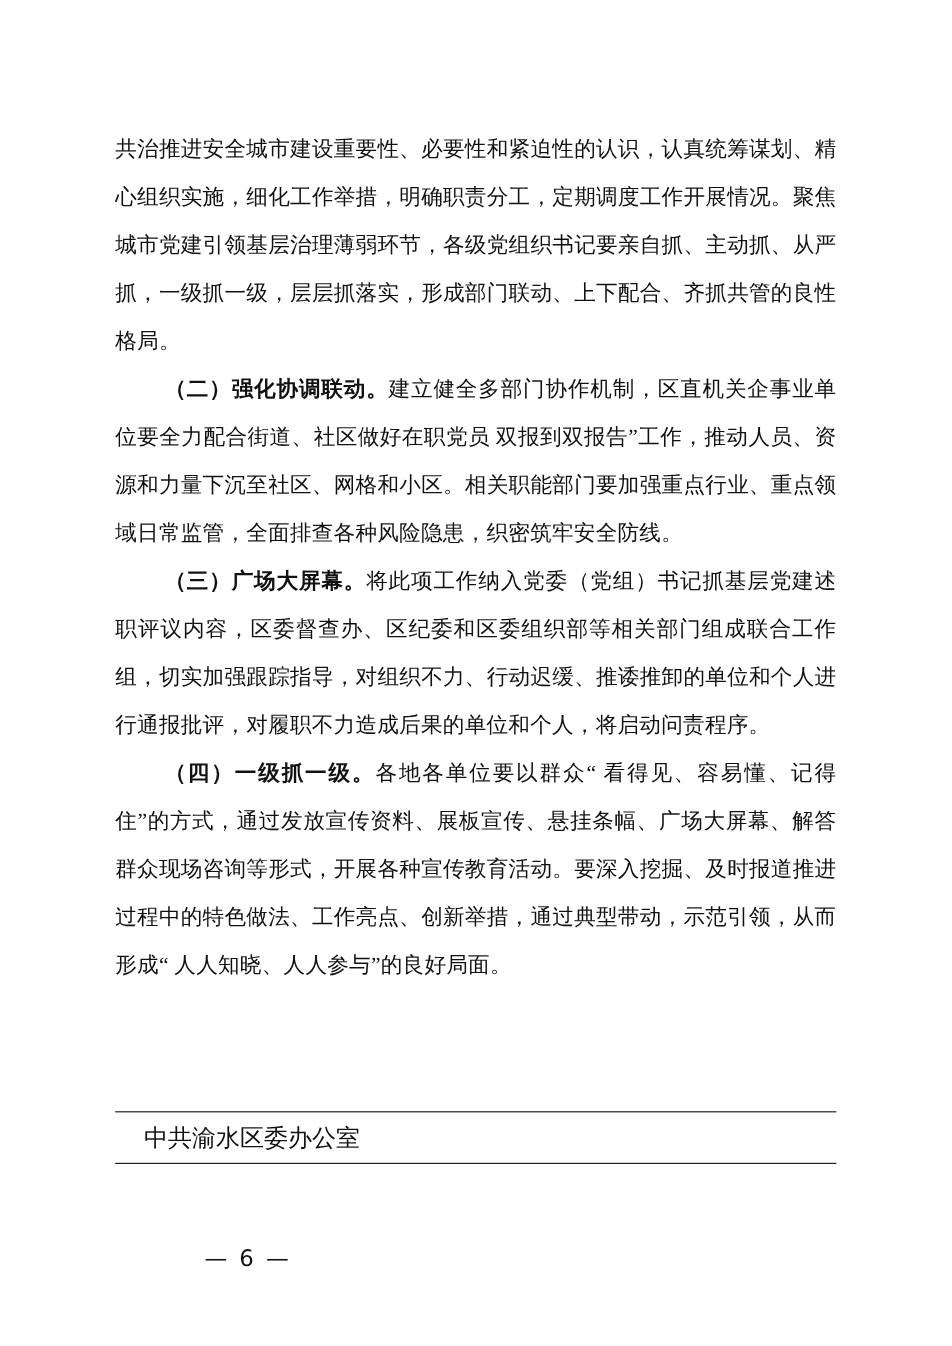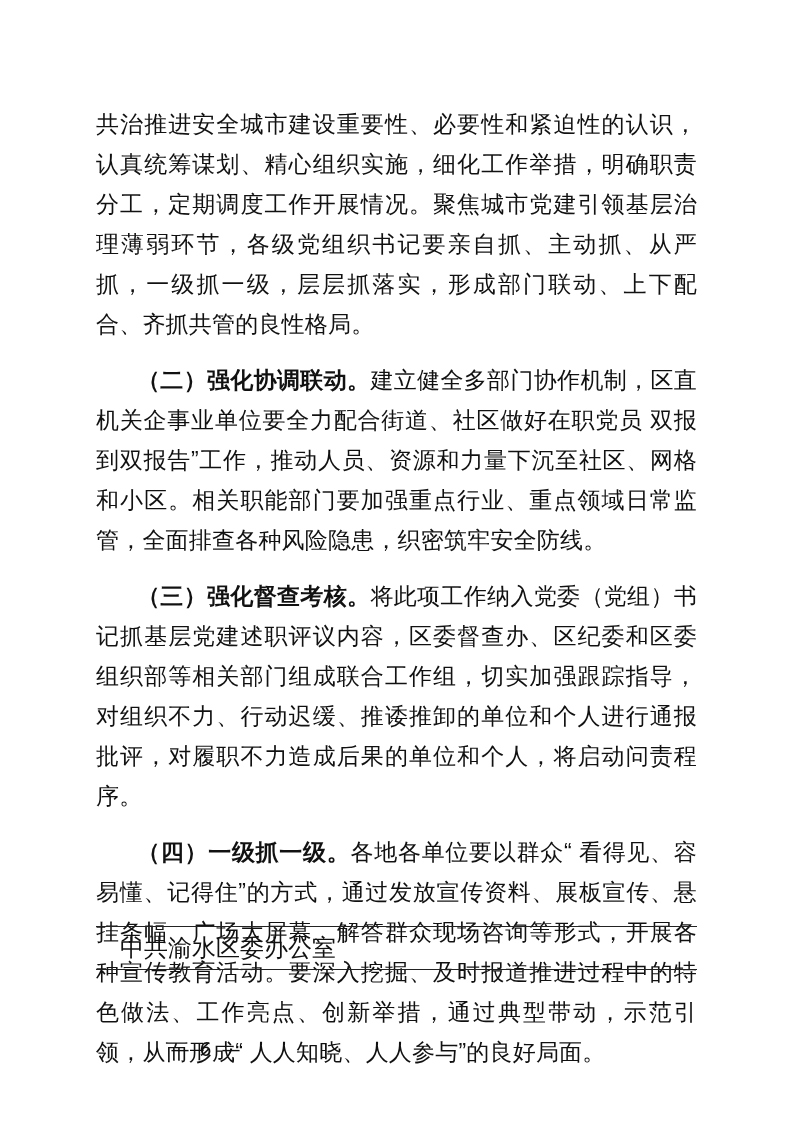--- a/index.html
+++ b/index.html
@@ -16,34 +16,34 @@
     overflow: hidden;
   }
   .page {
     width: 793px;
     height: 1122px;
     box-sizing: border-box;
     padding: 104px 96px 0 96px;
     position: relative;
   }
   .body-text {
-    font-family: Liberation Sans, sans-serif;
-    font-size: 23px;
+    font-family: Liberation Serif, serif;
+    font-size: 18px;
     line-height: 40px;
     letter-spacing: 0.2px;
     text-align: justify;
     text-justify: inter-ideograph;
     color: #111111;
   }
   p.para {
     margin: 0;
     padding: 0;
   }
   p.para + p.para {
-    margin-top: 16px;
+    margin-top: 0px;
   }
   .indent {
     text-indent: 41px;
   }
   .lead {
     font-weight: bold;
   }
   .footer-block {
     position: absolute;
     left: 96px;
@@ -57,21 +57,21 @@
   .rule-bottom {
     border-top: 1.6px solid #222;
     width: 100%;
   }
   .footer-row {
     display: flex;
     align-items: center;
     justify-content: flex-start;
     height: 42px;
     font-family: "DejaVu Sans", "Liberation Sans", sans-serif;
-    font-size: 24px;
+    font-size: 20px;
     color: #111;
   }
   .footer-left {
     margin-left: 24px;
   }
   .footer-right {
     margin-left: 158px;
   }
   .page-number {
     position: absolute;
@@ -93,21 +93,21 @@
 <body>
 
 <div class="page">
 
   <div class="body-text">
 
     <p class="para"><span>共治推进安全城市建设重要性、必要性和紧迫性的认识，认真统筹谋划、精心组织实施，细化工作举措，明确职责分工，定期调度工作开展情况。聚焦城市党建引领基层治理薄弱环节，各级党组织书记要亲自抓、主动抓、从严抓，一级抓一级，层层抓落实，形成部门联动、上下配合、齐抓共管的良性格局。</span></p>
 
     <p class="para indent"><span class="lead">（二）强化协调联动。</span><span>建立健全多部门协作机制，区直机关企事业单位要全力配合街道、社区做好在职党员 双报到双报告”工作，推动人员、资源和力量下沉至社区、网格和小区。相关职能部门要加强重点行业、重点领域日常监管，全面排查各种风险隐患，织密筑牢安全防线。</span></p>
 
-    <p class="para indent"><span class="lead">（三）强化督查考核。</span><span>将此项工作纳入党委（党组）书记抓基层党建述职评议内容，区委督查办、区纪委和区委组织部等相关部门组成联合工作组，切实加强跟踪指导，对组织不力、行动迟缓、推诿推卸的单位和个人进行通报批评，对履职不力造成后果的单位和个人，将启动问责程序。</span></p>
+    <p class="para indent"><span class="lead">（三）广场大屏幕。</span><span>将此项工作纳入党委（党组）书记抓基层党建述职评议内容，区委督查办、区纪委和区委组织部等相关部门组成联合工作组，切实加强跟踪指导，对组织不力、行动迟缓、推诿推卸的单位和个人进行通报批评，对履职不力造成后果的单位和个人，将启动问责程序。</span></p>
 
     <p class="para indent"><span class="lead">（四）一级抓一级。</span><span>各地各单位要以群众“ 看得见、容易懂、记得住”的方式，通过发放宣传资料、展板宣传、悬挂条幅、广场大屏幕、解答群众现场咨询等形式，开展各种宣传教育活动。要深入挖掘、及时报道推进过程中的特色做法、工作亮点、创新举措，通过典型带动，示范引领，从而形成“ 人人知晓、人人参与”的良好局面。</span></p>
 
   </div>
 
   <div class="footer-block">
     <div class="rule-top"></div>
     <div class="footer-row">
       <span class="footer-left">中共渝水区委办公室</span>
     </div>

